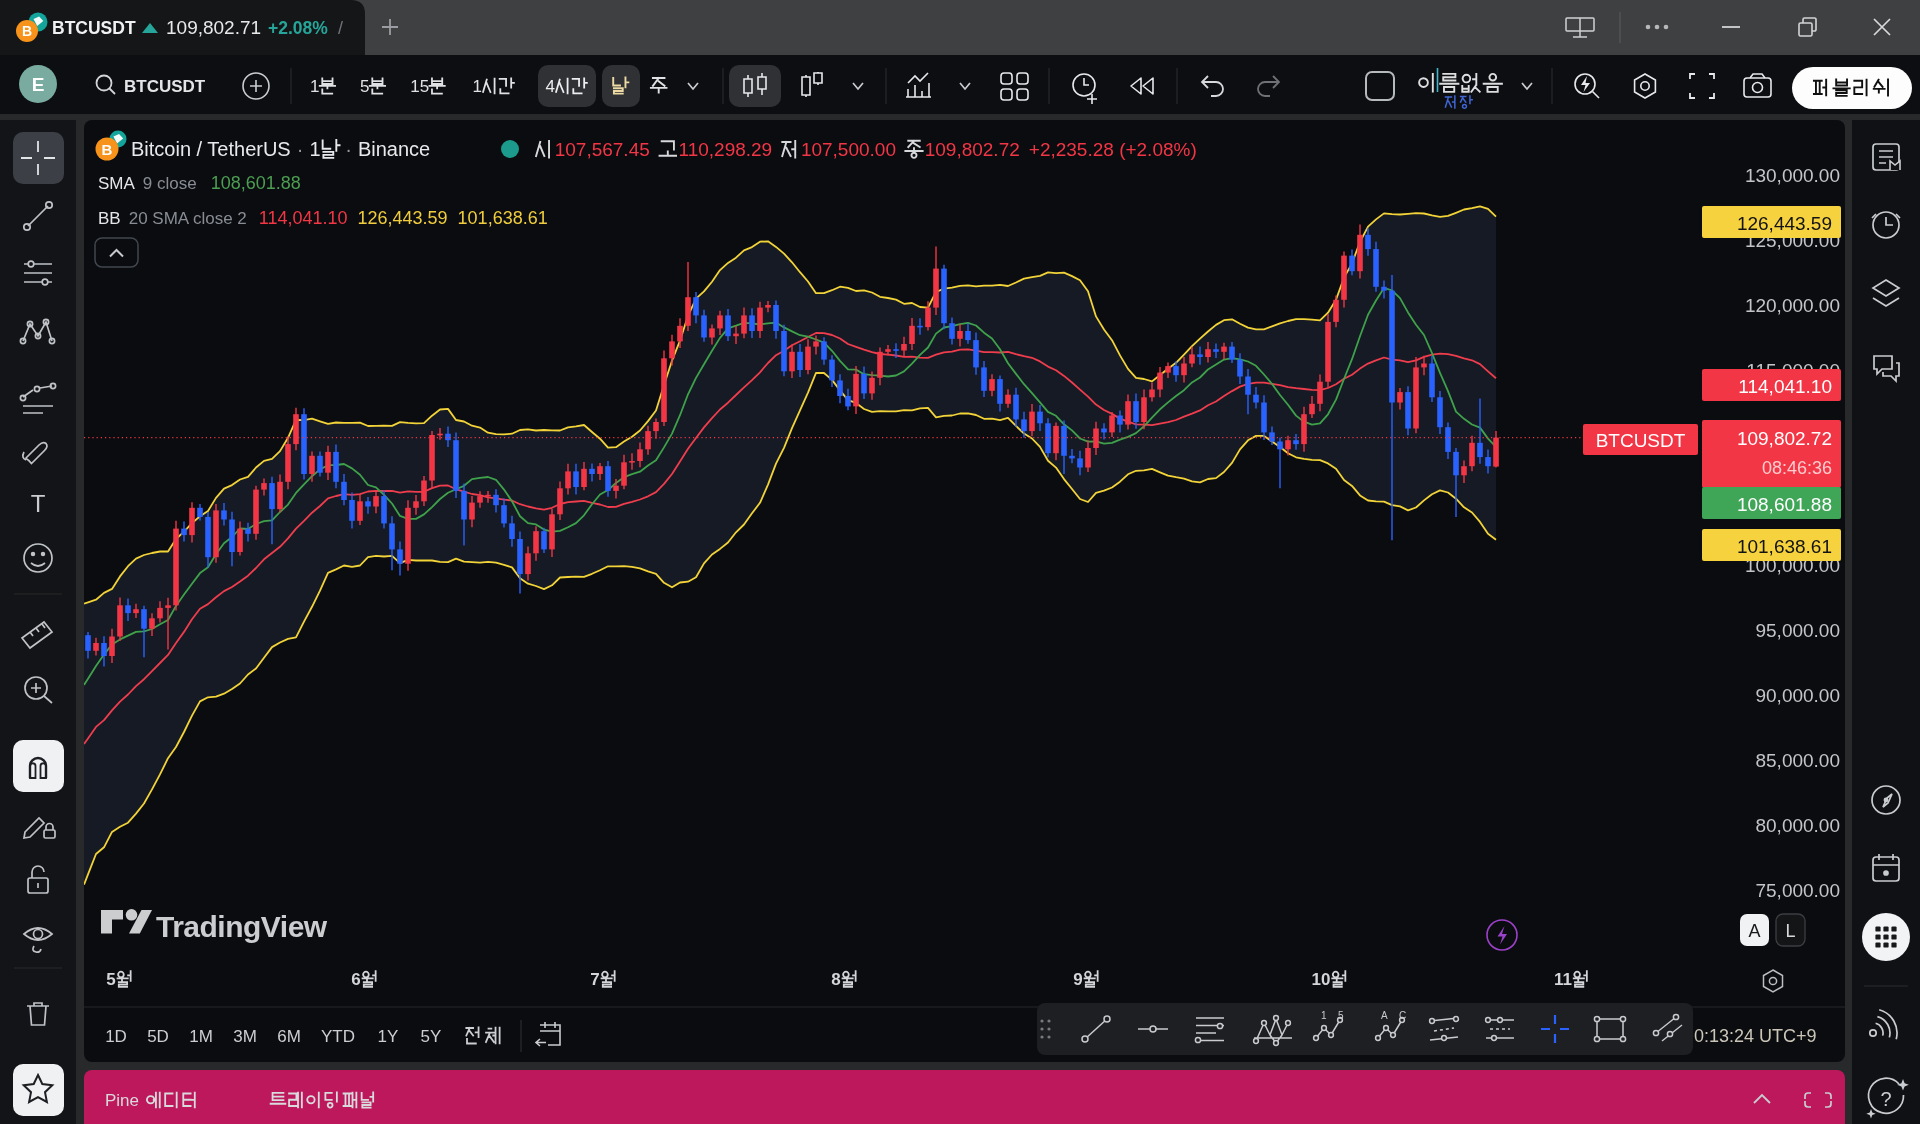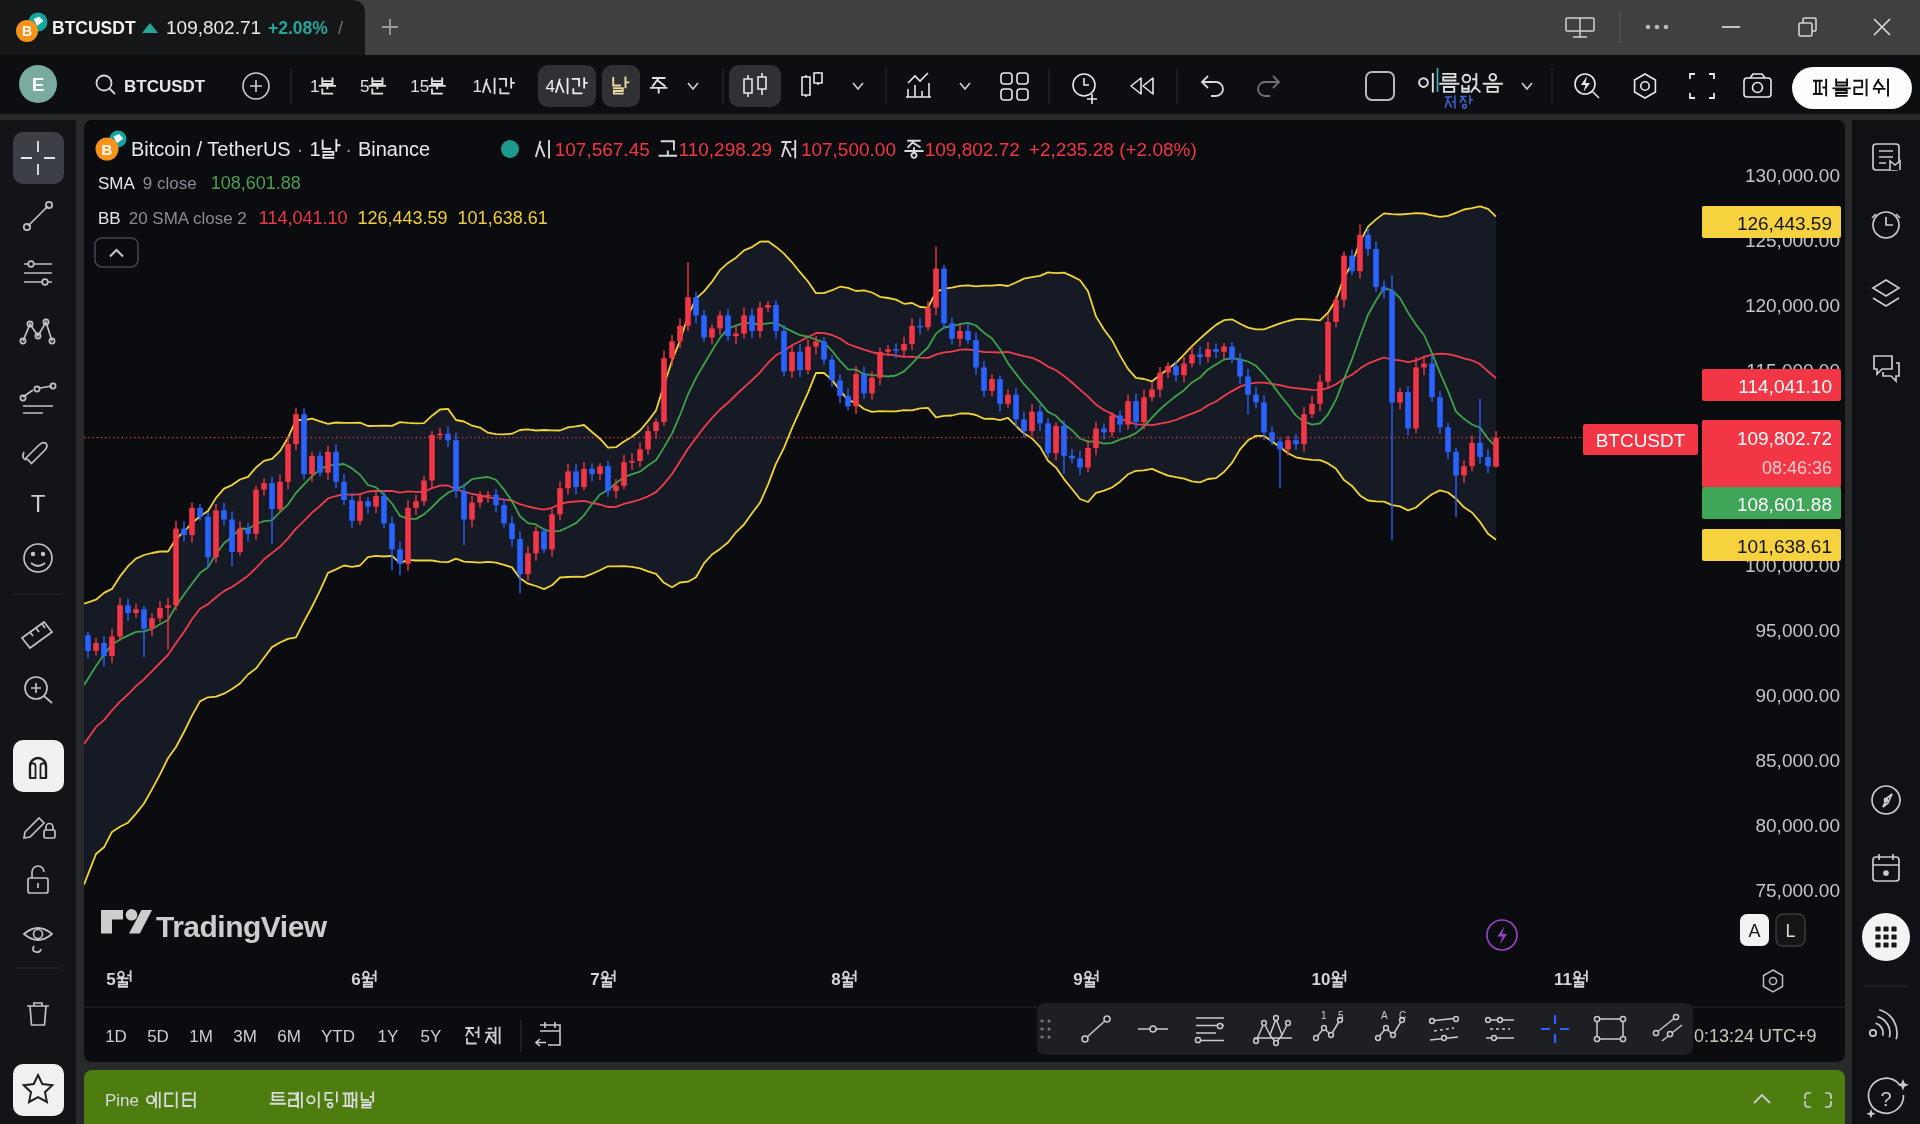--- a/index.html
+++ b/index.html
@@ -840,21 +840,21 @@
       <circle cx="1572" cy="913" r="2.6" fill="#1d1f22" stroke="#c9cbce" stroke-width="1.5"></circle>
       <circle cx="1592" cy="897" r="2.6" fill="#1d1f22" stroke="#c9cbce" stroke-width="1.5"></circle>
       <circle cx="1586" cy="914" r="2.6" fill="#1d1f22" stroke="#c9cbce" stroke-width="1.5"></circle>
       <rect x="1656" y="794" width="29" height="32" rx="7" fill="#f1f2f4"></rect>
       <text x="1670.5" y="817.0" font-size="18" fill="#17181a" text-anchor="middle">A</text>
       <rect x="1692" y="794" width="29" height="32" rx="7" fill="#141517" stroke="#3b3e42" stroke-width="1.3"></rect>
       <text x="1706.5" y="817.0" font-size="18" fill="#d6d8da" text-anchor="middle">L</text>
       <circle cx="1418" cy="815" r="15" fill="none" stroke="#9c41c9" stroke-width="1.6"></circle>
       <path d="M1420.5,806 l-7,10.5 h5 l-2.5,8 7,-10.5 h-5 z" fill="#9c41c9"></path>
     </svg></div>
-<div class="abs" style="left:84px;top:1070px;width:1761px;height:54px;background:#4d7c0f;border-radius:8px 8px 0 0"><svg width="1761" height="54">
+<div class="abs" style="left:84px;top:1070px;width:1761px;height:54px;background:#be185d;border-radius:8px 8px 0 0"><svg width="1761" height="54">
       <text x="21.0" y="36.0" font-size="17" fill="#d8dadc">Pine</text>
       <use href="#he" transform="translate(62.0,21.9) scale(16.0)" stroke="#d8dadc" stroke-width="1.80"></use>
       <use href="#hdi" transform="translate(80.2,21.9) scale(16.0)" stroke="#d8dadc" stroke-width="1.80"></use>
       <use href="#hteo" transform="translate(98.3,21.9) scale(16.0)" stroke="#d8dadc" stroke-width="1.80"></use>
       <use href="#hteu" transform="translate(186.0,21.9) scale(16.0)" stroke="#d8dadc" stroke-width="1.80"></use>
       <use href="#hre" transform="translate(204.1,21.9) scale(16.0)" stroke="#d8dadc" stroke-width="1.80"></use>
       <use href="#hi" transform="translate(222.3,21.9) scale(16.0)" stroke="#d8dadc" stroke-width="1.80"></use>
       <use href="#hding" transform="translate(240.4,21.9) scale(16.0)" stroke="#d8dadc" stroke-width="1.80"></use>
       <use href="#hpae" transform="translate(258.6,21.9) scale(16.0)" stroke="#d8dadc" stroke-width="1.80"></use>
       <use href="#hneol" transform="translate(276.7,21.9) scale(16.0)" stroke="#d8dadc" stroke-width="1.80"></use>

